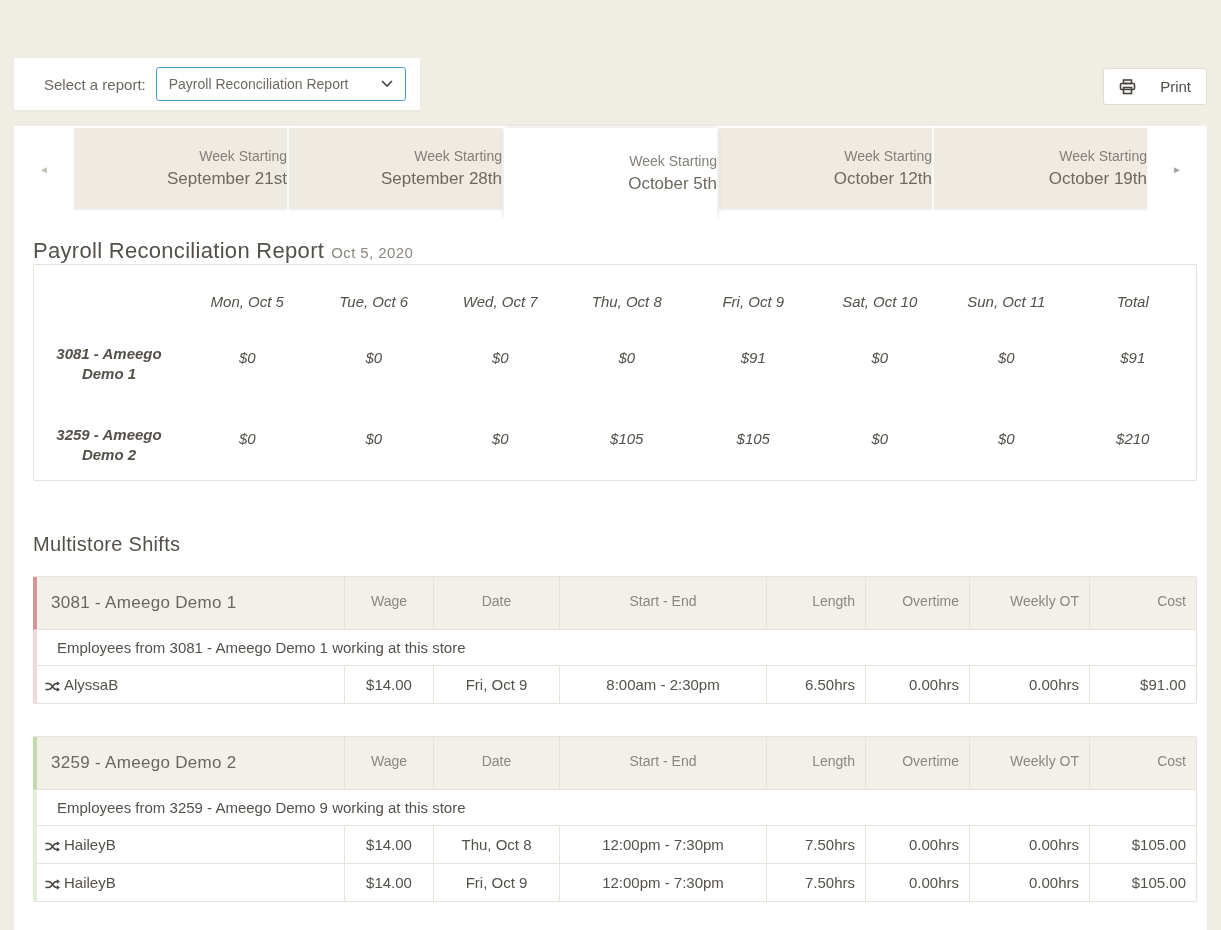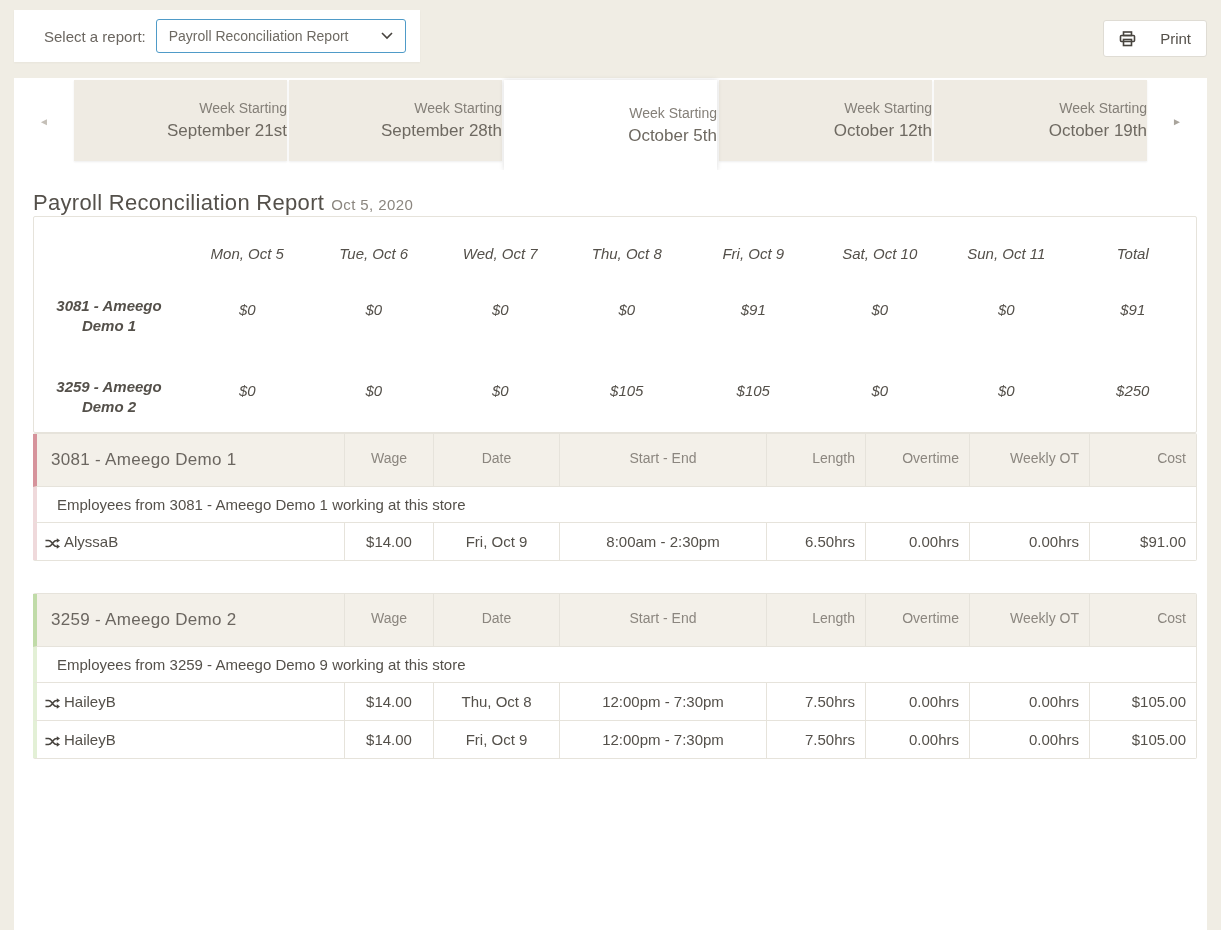--- a/index.html
+++ b/index.html
@@ -7,21 +7,21 @@
     --bg:#f0ede4; --card:#ffffff; --border:#e6e3db; --tabbg:#efebe3;
     --headbg:#f3f0e9; --dark:#54504a; --mid:#6b6660; --muted:#8b867f;
   }
   html,body{ width:1221px; height:930px; overflow:hidden; }
   body{
     background:var(--bg);
     font-family:"Liberation Sans", sans-serif;
     color:var(--dark);
   }
   
-  .top-row{ display:flex; justify-content:space-between; align-items:flex-start; padding:10px 14px 0 14px; }
+  .top-row{ display:flex; justify-content:space-between; align-items:flex-start; padding:10px 14px 0 14px;margin-top:48px; }
   .select-card{ background:var(--card); height:52px; display:flex; align-items:center; padding:0 14px 0 30px; box-shadow:0 1px 2px rgba(0,0,0,0.04); }
   .select-card label{ font-size:15px; color:var(--mid); margin-right:10px; white-space:nowrap; }
   .select{ width:250px; height:34px; border:1px solid #4f9bc8; border-radius:3px; background:#fff;
     display:flex; align-items:center; justify-content:space-between; padding:0 12px; cursor:pointer; }
   .select span{ font-size:14px; color:#6e6a63; }
   .print-btn{ margin-top:10px; height:37px; background:#fff; border:1px solid #dfdcd4; border-radius:3px;
     display:flex; align-items:center; gap:24px; padding:0 15px; font-size:15px; color:var(--dark);
     font-family:"Liberation Sans", sans-serif; cursor:pointer; }
   
   .content-card{ background:var(--card); margin:16px 14px 0 14px; min-height:852px; }
@@ -149,24 +149,25 @@
         </div>
         <div class="s-row">
           <div class="s-cell s-label">3259 - Ameego Demo 2</div>
           <div class="s-cell">$0</div>
           <div class="s-cell">$0</div>
           <div class="s-cell">$0</div>
           <div class="s-cell">$105</div>
           <div class="s-cell">$105</div>
           <div class="s-cell">$0</div>
           <div class="s-cell">$0</div>
-          <div class="s-cell">$250</div>
+          <div class="s-cell">$210</div>
         </div>
       </div>
 
+    <h2>Multistore Shifts</h2>
     <div id="stores">
         <div class="store-table">
           <div class="st-row st-head" style="border-left-color:#d6939b">
             <div class="st-cell st-name">3081 - Ameego Demo 1</div>
             <div class="st-cell c">Wage</div>
             <div class="st-cell c">Date</div>
             <div class="st-cell c">Start - End</div>
             <div class="st-cell r">Length</div>
             <div class="st-cell r">Overtime</div>
             <div class="st-cell r">Weekly OT</div>

